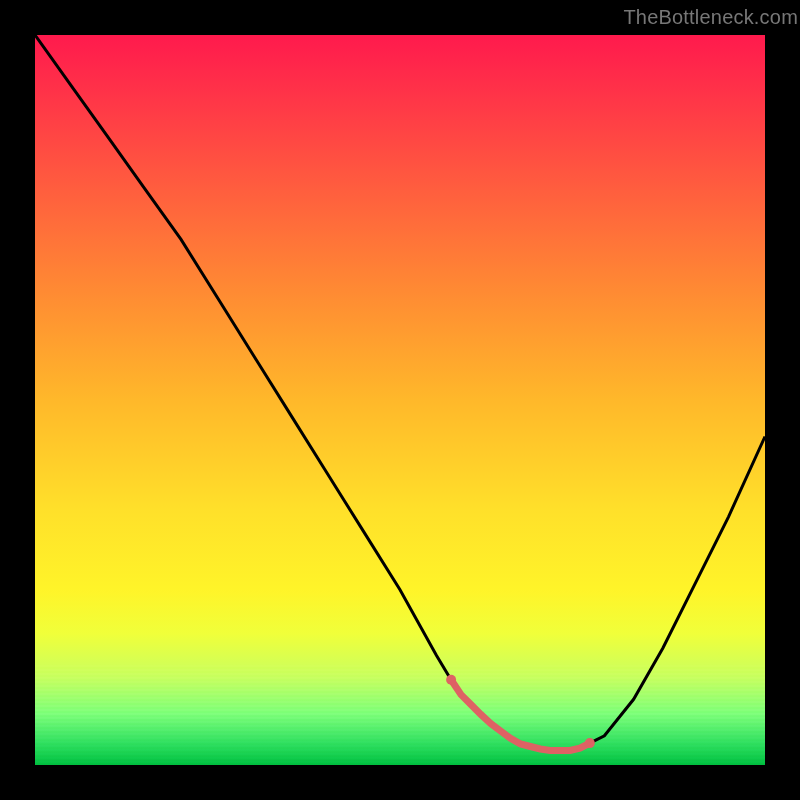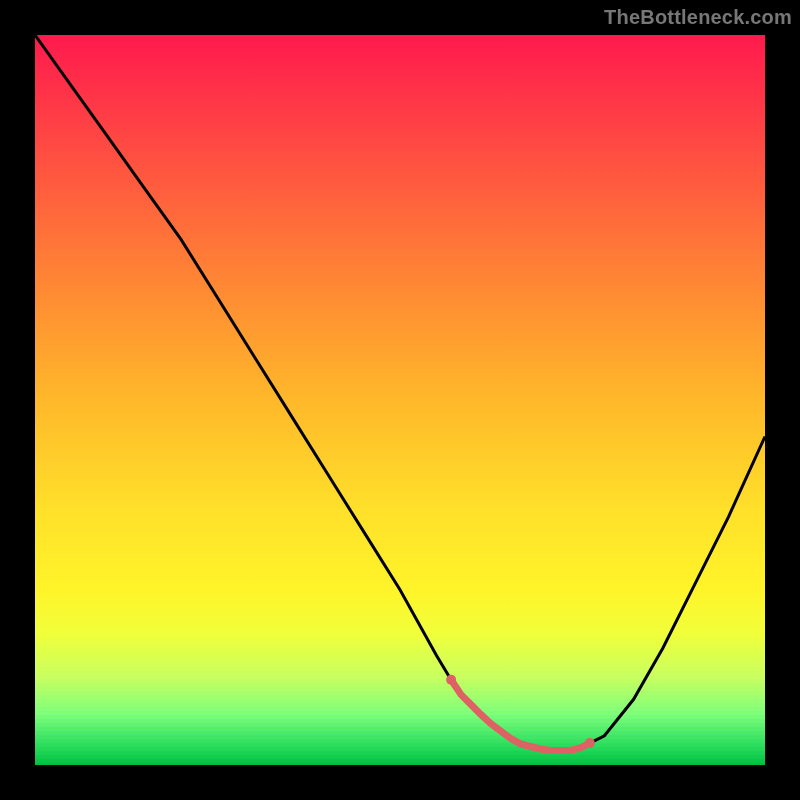--- a/index.html
+++ b/index.html
@@ -13,24 +13,24 @@
   }
   .frame {
     position: relative;
     width: 800px;
     height: 800px;
     background: #000;
   }
   .watermark {
     position: absolute;
     top: 6px;
-    right: 8px;
+    right: 2px;
     color: #777;
     font-size: 20px;
-    font-weight: 700;
+    font-weight: 400;
     letter-spacing: 0.2px;
     z-index: 5;
   }
   .plot-area {
     position: absolute;
     left: 35px;
     top: 35px;
     width: 730px;
     height: 730px;
     overflow: hidden;

